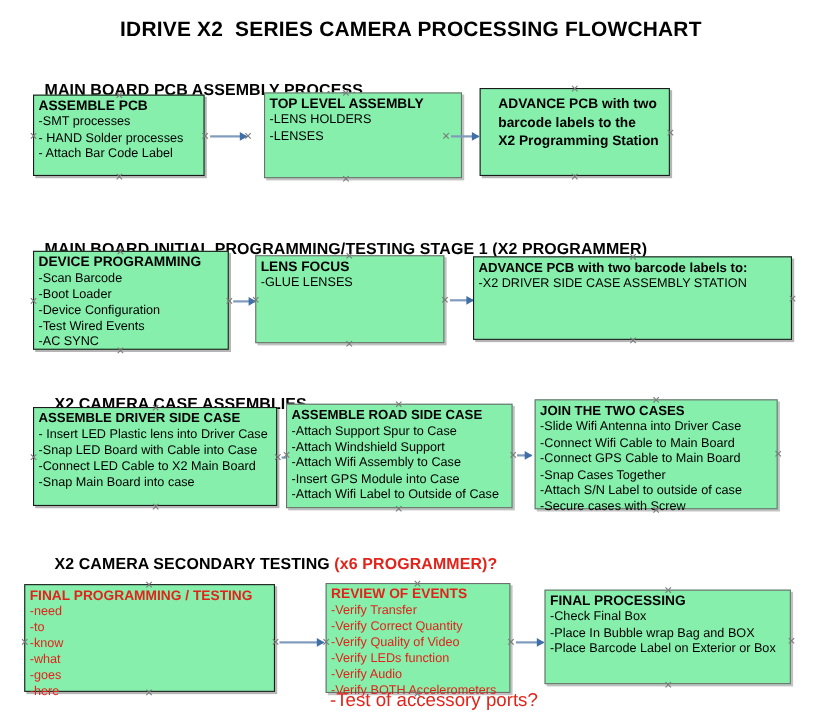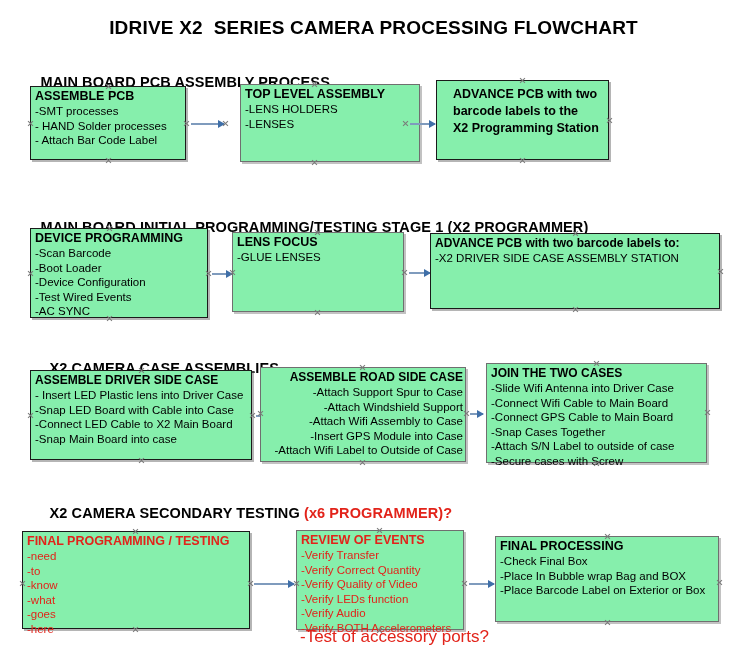--- a/index.html
+++ b/index.html
@@ -217,21 +217,21 @@
       <div class="box-line">-Snap Main Board into case</div>
     </div>
   </div>
   <span class="handle" style="left:138px;top:367px;"></span>
   <span class="handle" style="left:138px;top:457px;"></span>
   <span class="handle" style="left:27px;top:412px;"></span>
   <span class="handle" style="left:249px;top:412px;"></span>
 
   <div class="arrow" style="left:256px;top:415px;width:14px;"></div>
 
-  <div class="box grayborder" style="left:260px;top:367px;width:206px;height:95px;text-align:right;">
+  <div class="box grayborder" style="left:260px;top:367px;width:206px;height:95px;">
     <div class="box-inner">
       <div class="box-title sm">ASSEMBLE ROAD SIDE CASE</div>
       <div class="box-line">-Attach Support Spur to Case</div>
       <div class="box-line">-Attach Windshield Support</div>
       <div class="box-line">-Attach Wifi Assembly to Case</div>
       <div class="box-line">-Insert GPS Module into Case</div>
       <div class="box-line">-Attach Wifi Label to Outside of Case</div>
     </div>
   </div>
   <span class="handle" style="left:359px;top:364px;"></span>

